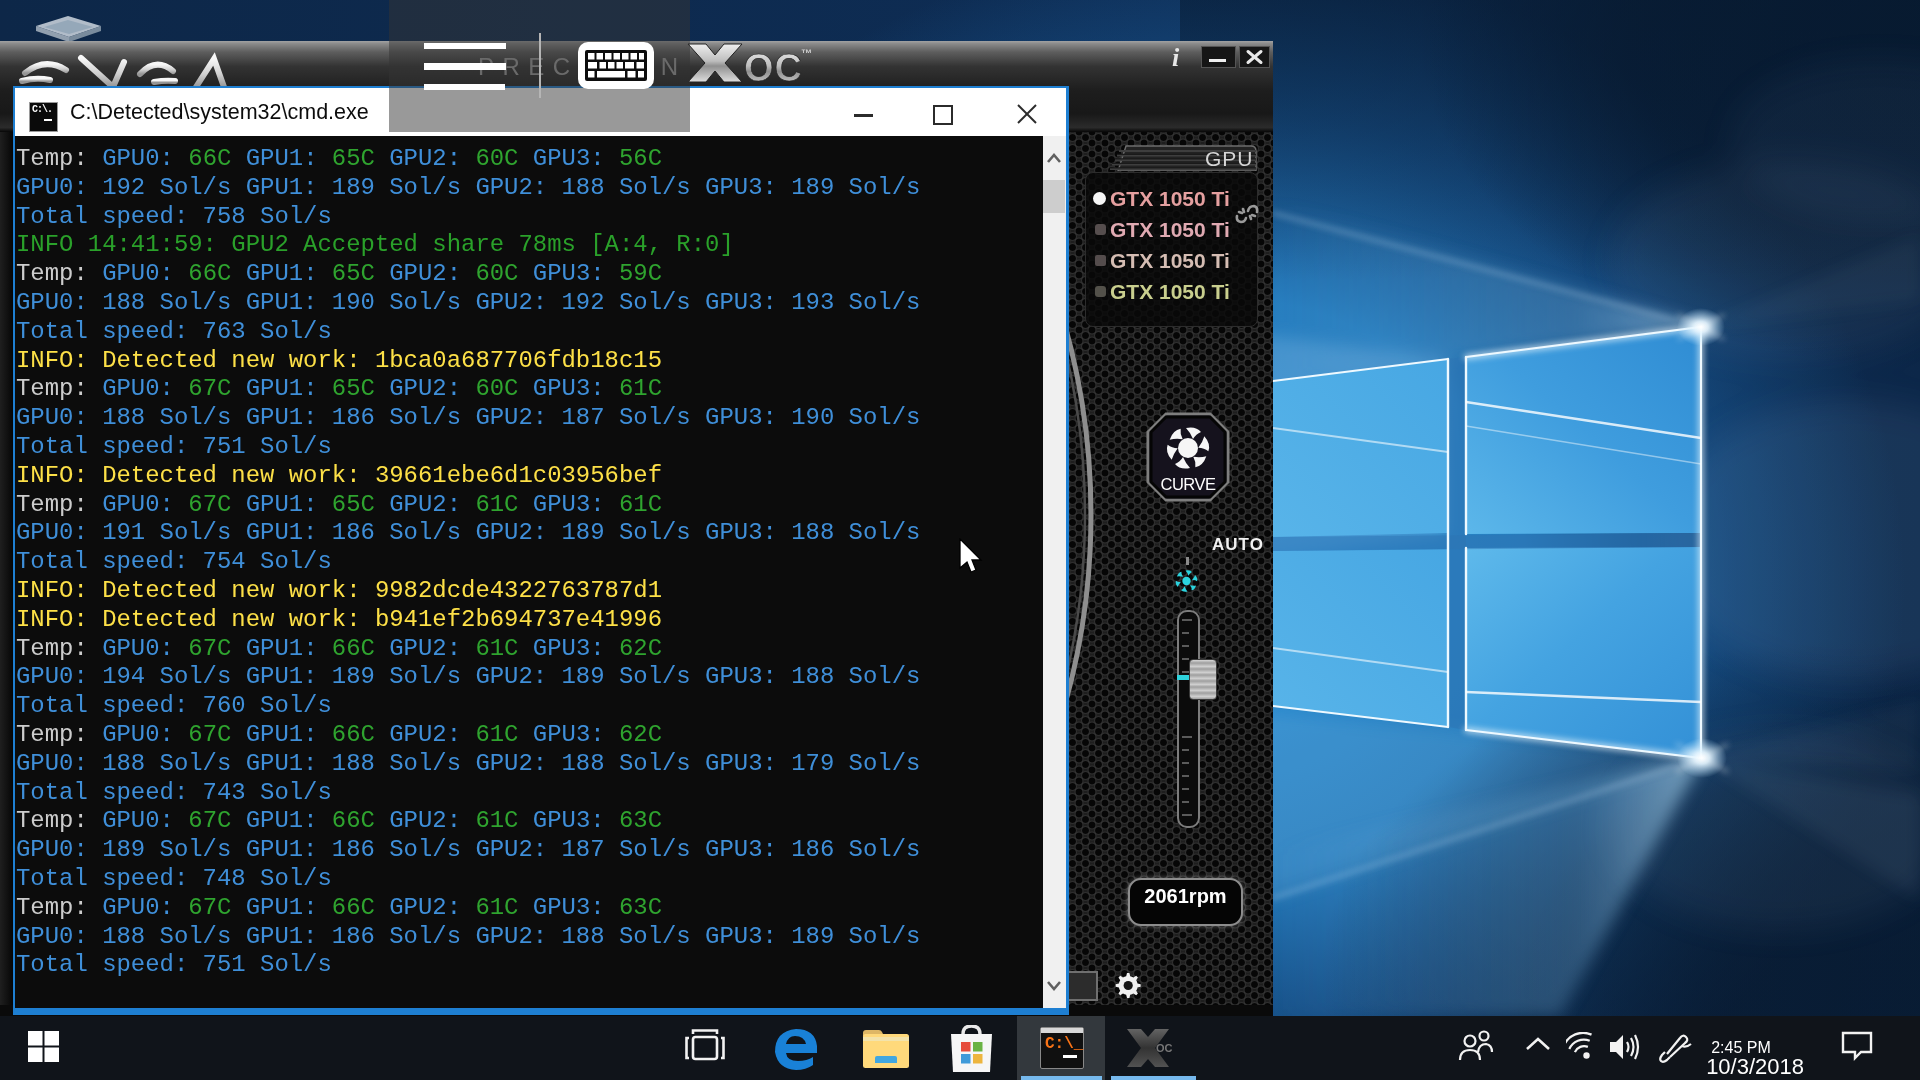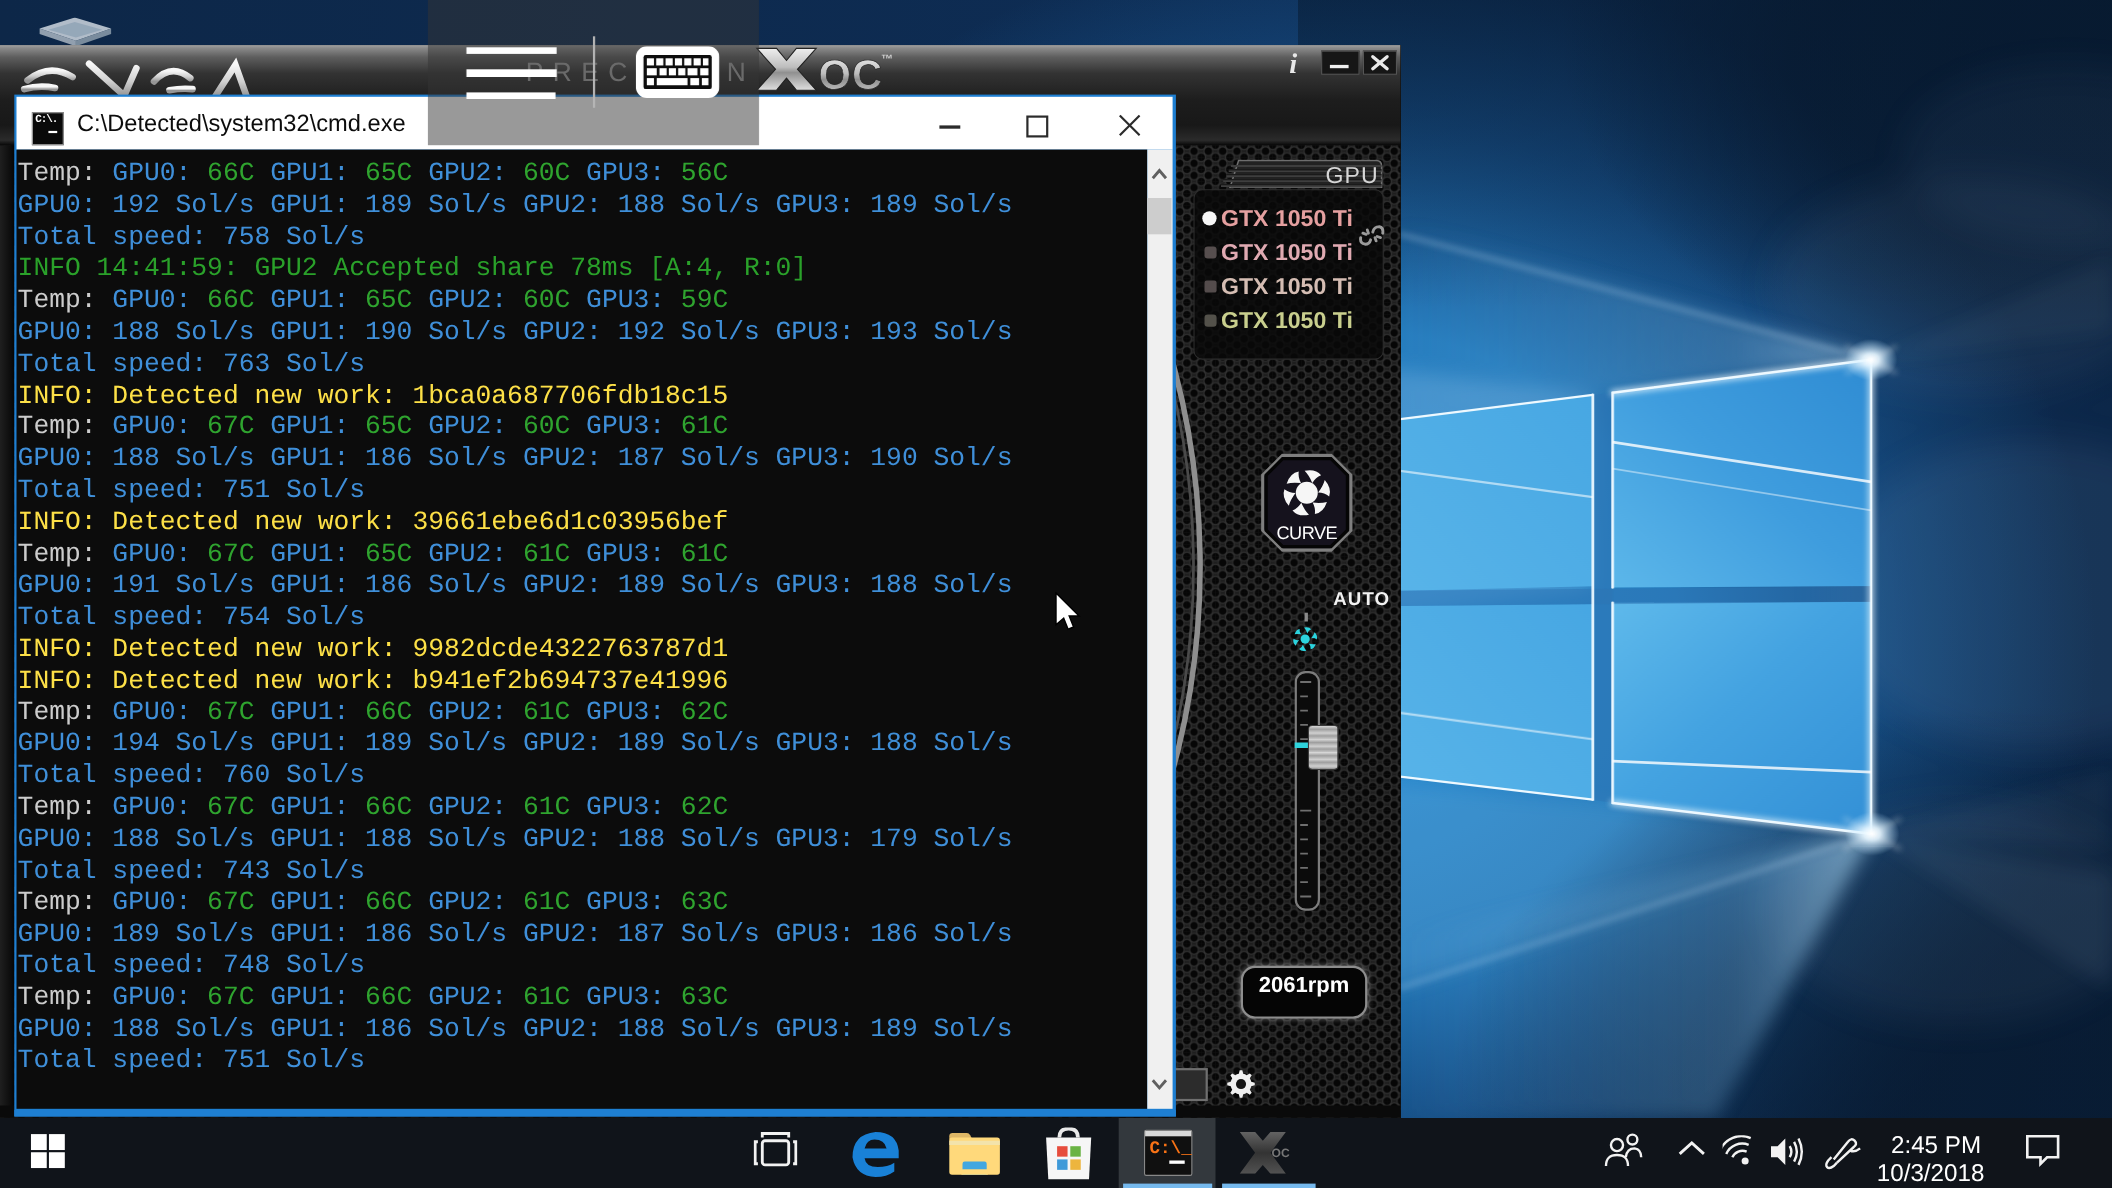--- a/index.html
+++ b/index.html
@@ -489,21 +489,21 @@
       </g>
     </svg>
     <svg class="abs" style="left:1658px;top:14px" width="36" height="36" viewBox="0 0 36 36">
       <g fill="none" stroke="#f2f2f2" stroke-width="2.2">
         <path d="M12,27 L9,30 Q5,33 3,31 Q1,29 4,25 L7,22"></path>
         <path d="M9,24 L22,8 Q25,4 28,7 Q31,10 27,13 L12,27"></path>
         <path d="M24,16 Q28,18 33,14"></path>
       </g>
     </svg>
     <div class="abs" style="left:1716px;top:1019px;"></div>
-    <div class="abs tray" style="left:1681px;top:12px;width:120px;text-align:right;font-size:22px;white-space:nowrap;">2:45 PM</div>
+    <div class="abs tray" style="left:1681px;top:23px;width:120px;text-align:center;font-size:16px;white-space:nowrap;">2:45 PM</div>
     <div class="abs tray" style="left:1684px;top:38px;width:120px;text-align:right;font-size:22px;white-space:nowrap;">10/3/2018</div>
     <svg class="abs" style="left:1840px;top:14px" width="34" height="32" viewBox="0 0 34 32">
       <path d="M3,3 L31,3 L31,22 L21,22 L15,28 L15,22 L3,22 Z" fill="none" stroke="#f2f2f2" stroke-width="2.4"></path>
     </svg>
   </div>
 
   <svg class="abs" style="left:958px;top:538px" width="26" height="38" viewBox="0 0 26 38">
     <path d="M2,1 L2,30 L9,24 L13,34 L18,32 L14,22 L23,22 Z" fill="#ffffff" stroke="#000" stroke-width="1.3"></path>
   </svg>
 </div>

